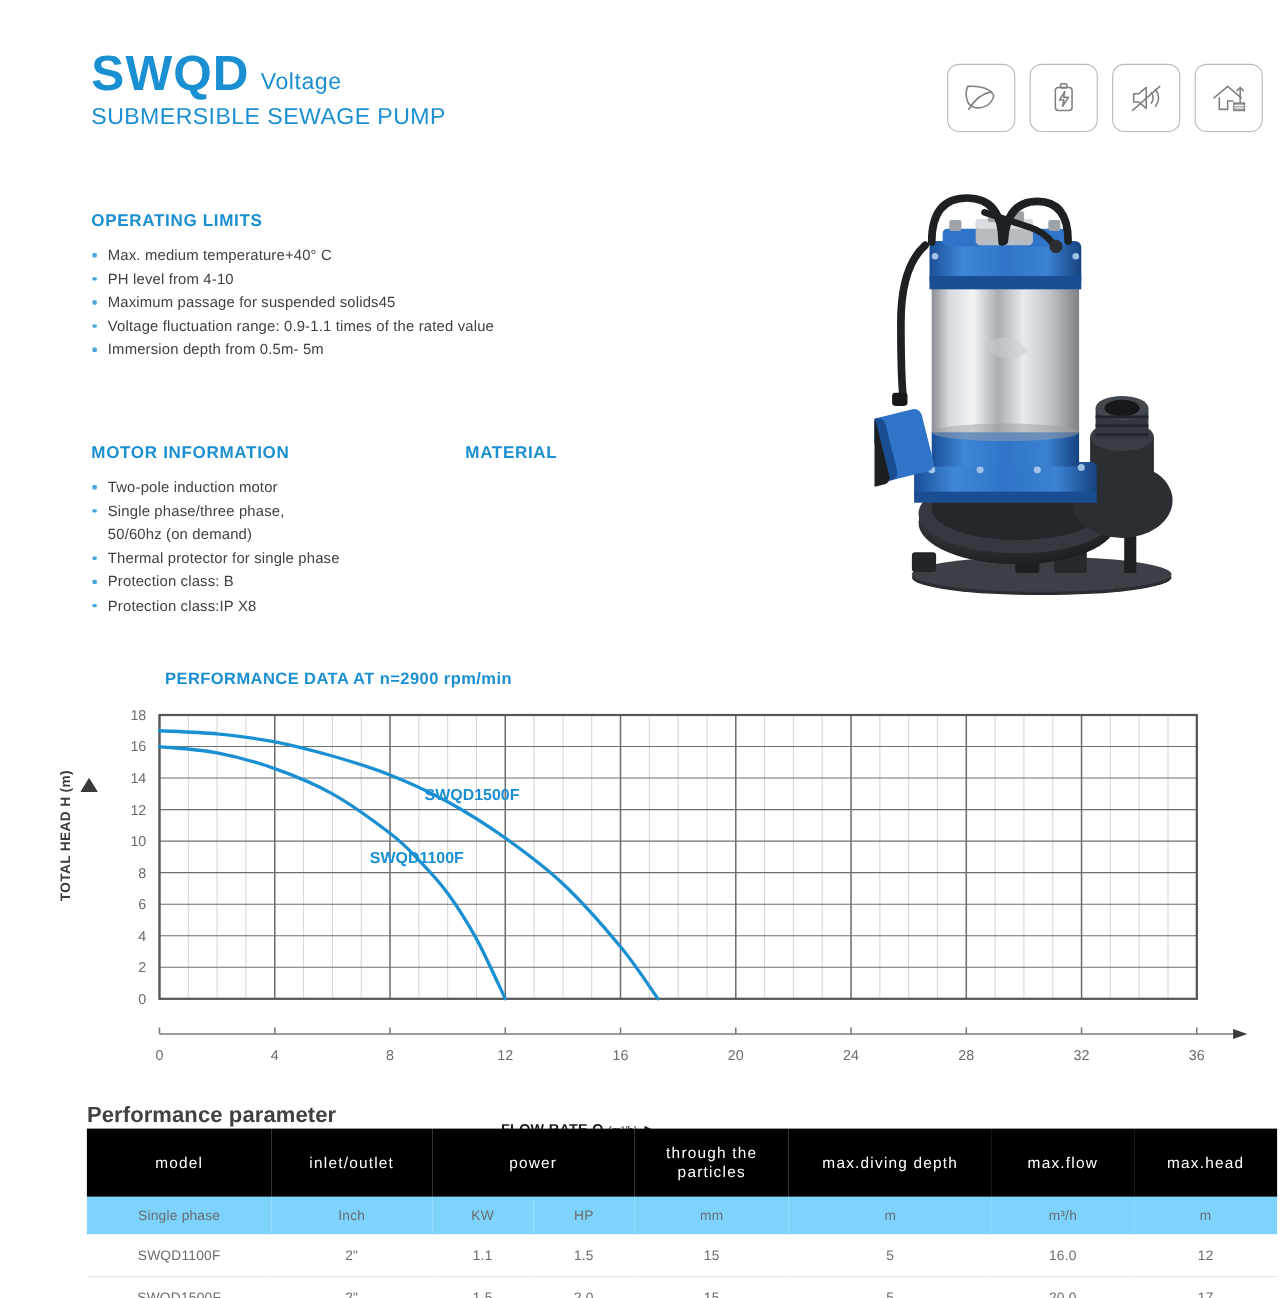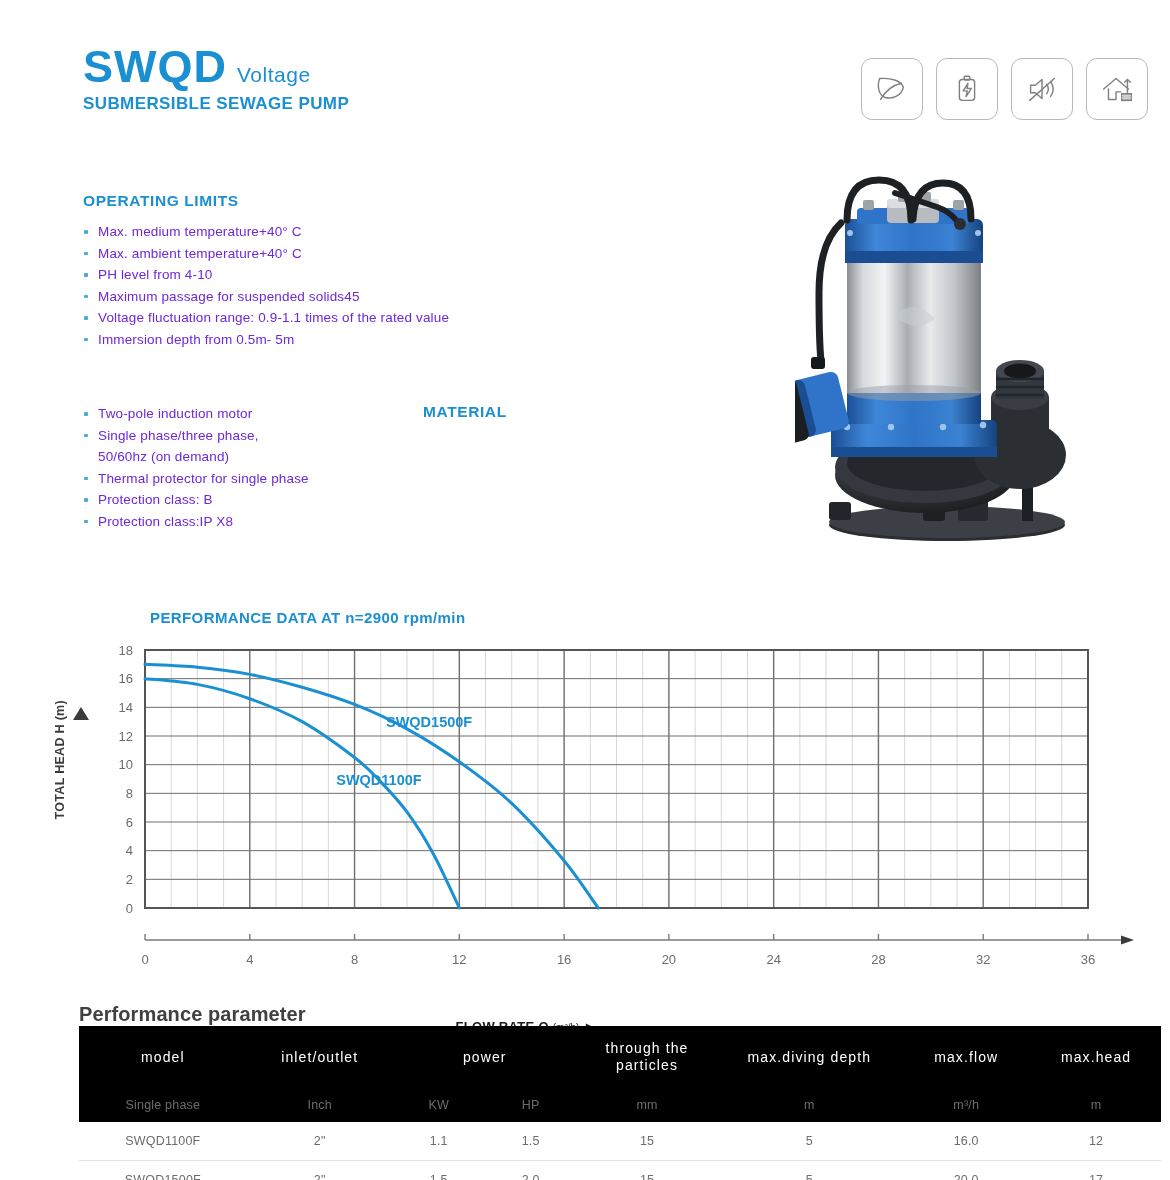--- a/index.html
+++ b/index.html
@@ -18,40 +18,40 @@
   .brand-line{display:flex;align-items:flex-end;gap:10px;}
   .brand{
     font-size:45px;font-weight:bold;color:#1a8fd1;
     letter-spacing:1px;line-height:1;
   }
   .series{
     font-size:21px;color:#1a8fd1;letter-spacing:.5px;
     line-height:1;padding-bottom:4px;font-weight:normal;
   }
   .subtitle{
-    font-size:17px;color:#1a8fd1;letter-spacing:.4px;
-    margin-top:6px;line-height:1.1;font-weight:bold;
+    font-size:21px;color:#1a8fd1;letter-spacing:.4px;
+    margin-top:6px;line-height:1.1;font-weight:normal;
   }
 
   
   .feature-icons{position:absolute;right:57px;top:58px;display:flex;gap:13px;}
   .feature-box{
     width:60px;height:60px;border:1.6px solid #b9b9b9;border-radius:11px;
     display:flex;align-items:center;justify-content:center;background:#fff;
   }
   .feature-box svg{display:block;}
 
   
   .sec-title{
     font-size:15.5px;font-weight:bold;color:#1a8fd1;letter-spacing:.6px;
     margin:0 0 11px 0;
   }
   .bullets{list-style:none;margin:0;padding:0;}
   .bullets li{
-    font-size:13.5px;color:#6d28d9;line-height:21.5px;
+    font-size:13.5px;color:#404040;line-height:21.5px;
     padding-left:15px;position:relative;letter-spacing:.15px;
   }
   .bullets li::before{
     content:"";position:absolute;left:1px;top:9px;
     width:3.5px;height:3.5px;background:#4aa8db;border-radius:1px;
   }
   .bullets li.nodot::before{display:none;}
 
   #operating-limits{position:absolute;left:48px;top:192px;width:620px;}
   #motor-information{position:absolute;left:48px;top:403px;width:330px;}
@@ -90,21 +90,21 @@
   }
   table.perf th{
     background:#000000;color:#ffffff;font-weight:normal;
     font-size:14px;letter-spacing:1.1px;padding:14px 2px;
     text-align:center;line-height:17px;
   }
   table.perf td{
     text-align:center;font-size:12.5px;color:#6a6c6e;
     padding:12px 2px;letter-spacing:.2px;
   }
-  tr.units td{background:#000000;padding:10px 2px;}
+  tr.units td{background:#7dd3fc;padding:10px 2px;}
   tr.datarow td{border-bottom:1px solid #e4e4e4;}
   tr.datarow:first-of-type td{border-top:1px solid #ffffff;}
 </style>
 </head>
 <body>
 
 <div class="page">
 
   <div class="header">
     <div class="brand-line">
@@ -146,29 +146,29 @@
         <line x1="25" y1="27.3" x2="35" y2="27.3" stroke="#fff" stroke-width="0.8"></line>
         <line x1="25" y1="29.6" x2="35" y2="29.6" stroke="#fff" stroke-width="0.8"></line>
       </svg>
     </div>
   </div>
 
   <div id="operating-limits">
     <div class="sec-title">OPERATING LIMITS</div>
     <ul class="bullets">
       <li>Max. medium temperature+40° C</li>
-      <li>Max. ambient temperature+40° C</li>
       <li>PH level from 4-10</li>
       <li>Maximum passage for suspended solids45</li>
       <li>Voltage fluctuation range: 0.9-1.1 times of the rated value</li>
       <li>Immersion depth from 0.5m- 5m</li>
     </ul>
   </div>
 
   <div id="motor-information">
+    <div class="sec-title">MOTOR INFORMATION</div>
     <ul class="bullets">
       <li>Two-pole induction motor</li>
       <li>Single phase/three phase,</li>
       <li class="nodot">50/60hz (on demand)</li>
       <li>Thermal protector for single phase</li>
       <li>Protection class: B</li>
       <li>Protection class:IP X8</li>
     </ul>
   </div>
 

